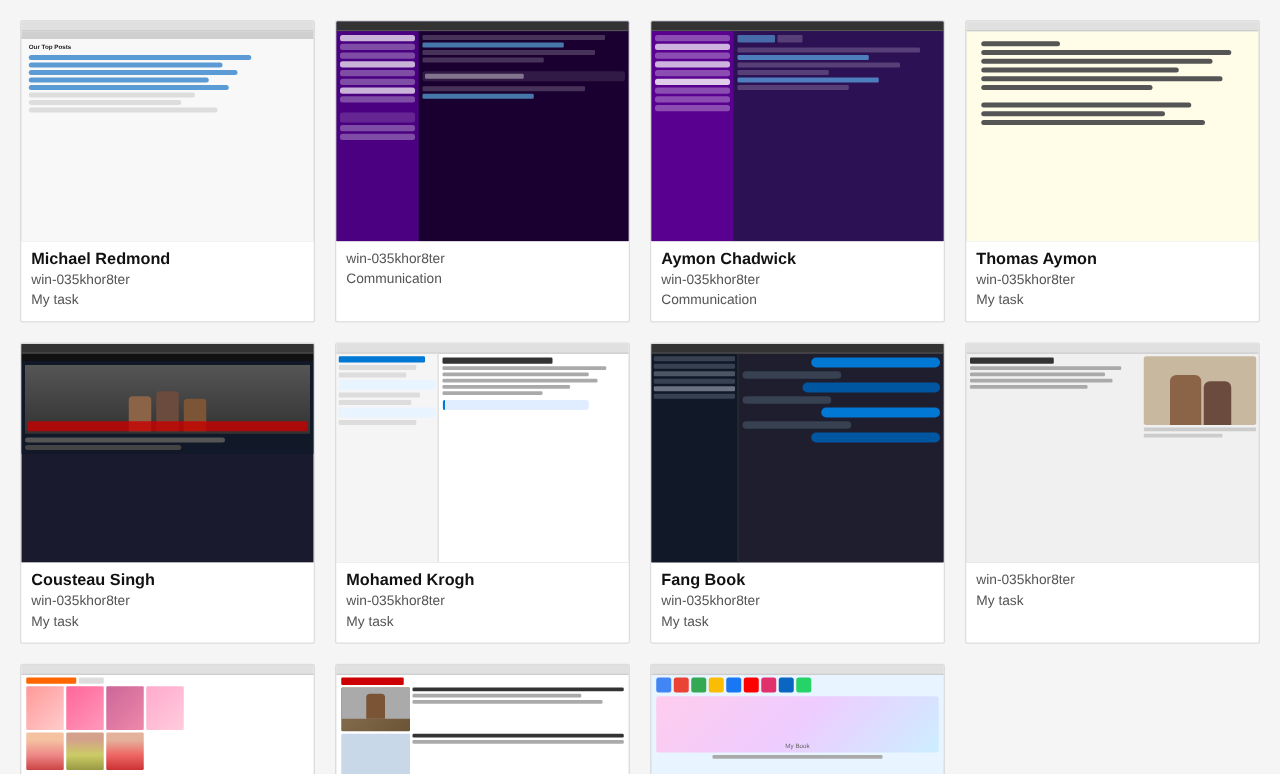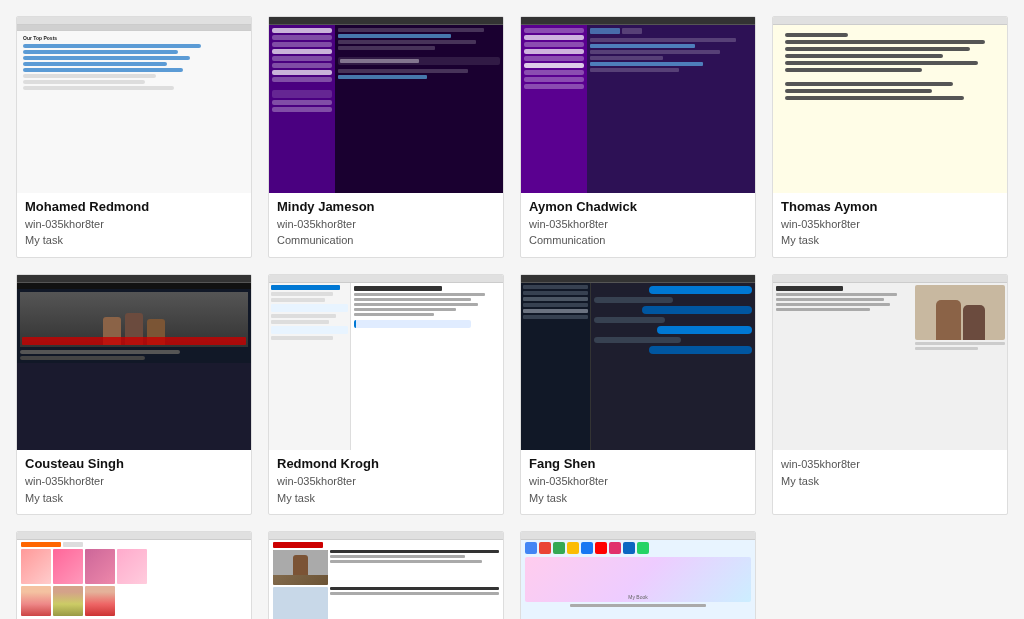--- a/index.html
+++ b/index.html
@@ -138,21 +138,21 @@
           <div class="fake-line blue" style="width:75%; margin-bottom:2px;"></div>
           <div class="fake-line blue" style="width:65%; margin-bottom:2px;"></div>
           <div class="fake-line blue" style="width:72%; margin-bottom:2px;"></div>
           <div class="fake-line" style="width:60%; margin-bottom:2px;"></div>
           <div class="fake-line" style="width:55%; margin-bottom:2px;"></div>
           <div class="fake-line" style="width:68%;"></div>
         </div>
       </div>
     </div>
     <div class="card-info">
-      <div class="card-name">Mohamed Redmond</div>
+      <div class="card-name">Michael Redmond</div>
       <div class="card-sub">win-035khor8ter</div>
       <div class="card-sub">My task</div>
     </div>
   </div>
 
   <div class="card">
     <div class="card-thumb">
       <div class="screen-sim screen-purple">
         <div class="fake-bar-dark"></div>
         <div class="fake-app" style="height: calc(100% - 8px);">
@@ -179,21 +179,20 @@
             <div style="background:rgba(255,255,255,0.1); border-radius:2px; padding:2px; margin-bottom:2px;">
               <div class="fake-main-line" style="width:50%; background:rgba(255,255,255,0.4);"></div>
             </div>
             <div class="fake-main-line" style="width:80%;"></div>
             <div class="fake-main-line highlight" style="width:55%;"></div>
           </div>
         </div>
       </div>
     </div>
     <div class="card-info">
-      <div class="card-name">Mindy Jameson</div>
       <div class="card-sub">win-035khor8ter</div>
       <div class="card-sub">Communication</div>
     </div>
   </div>
 
   <div class="card">
     <div class="card-thumb">
       <div class="screen-sim screen-dark-purple">
         <div class="fake-bar-dark"></div>
         <div class="fake-app" style="height: calc(100% - 8px);">
@@ -311,21 +310,21 @@
             <div style="height:3px; background:#aaa; border-radius:1px; width:80%;"></div>
             <div style="height:3px; background:#aaa; border-radius:1px; width:85%;"></div>
             <div style="height:3px; background:#aaa; border-radius:1px; width:70%;"></div>
             <div style="height:3px; background:#aaa; border-radius:1px; width:55%;"></div>
             <div style="height:8px; background:#e0ecff; border-radius:2px; width:80%; margin-top:2px; border-left:2px solid #0078d4;"></div>
           </div>
         </div>
       </div>
     </div>
     <div class="card-info">
-      <div class="card-name">Redmond Krogh</div>
+      <div class="card-name">Mohamed Krogh</div>
       <div class="card-sub">win-035khor8ter</div>
       <div class="card-sub">My task</div>
     </div>
   </div>
 
   <div class="card">
     <div class="card-thumb">
       <div class="screen-sim screen-chat-dark">
         <div class="fake-bar-dark"></div>
         <div style="display:flex; height:calc(100% - 8px);">
@@ -343,21 +342,21 @@
             <div style="height:8px; background:#0056a0; border-radius:8px; width:70%; align-self:flex-end;"></div>
             <div style="height:6px; background:#374151; border-radius:8px; width:45%;"></div>
             <div style="height:8px; background:#0078d4; border-radius:8px; width:60%; align-self:flex-end;"></div>
             <div style="height:6px; background:#374151; border-radius:8px; width:55%;"></div>
             <div style="height:8px; background:#0056a0; border-radius:8px; width:65%; align-self:flex-end;"></div>
           </div>
         </div>
       </div>
     </div>
     <div class="card-info">
-      <div class="card-name">Fang Shen</div>
+      <div class="card-name">Fang Book</div>
       <div class="card-sub">win-035khor8ter</div>
       <div class="card-sub">My task</div>
     </div>
   </div>
 
   <div class="card">
     <div class="card-thumb">
       <div class="screen-sim screen-browser">
         <div class="fake-bar"></div>
         <div style="display:flex; height:calc(100% - 8px);">

